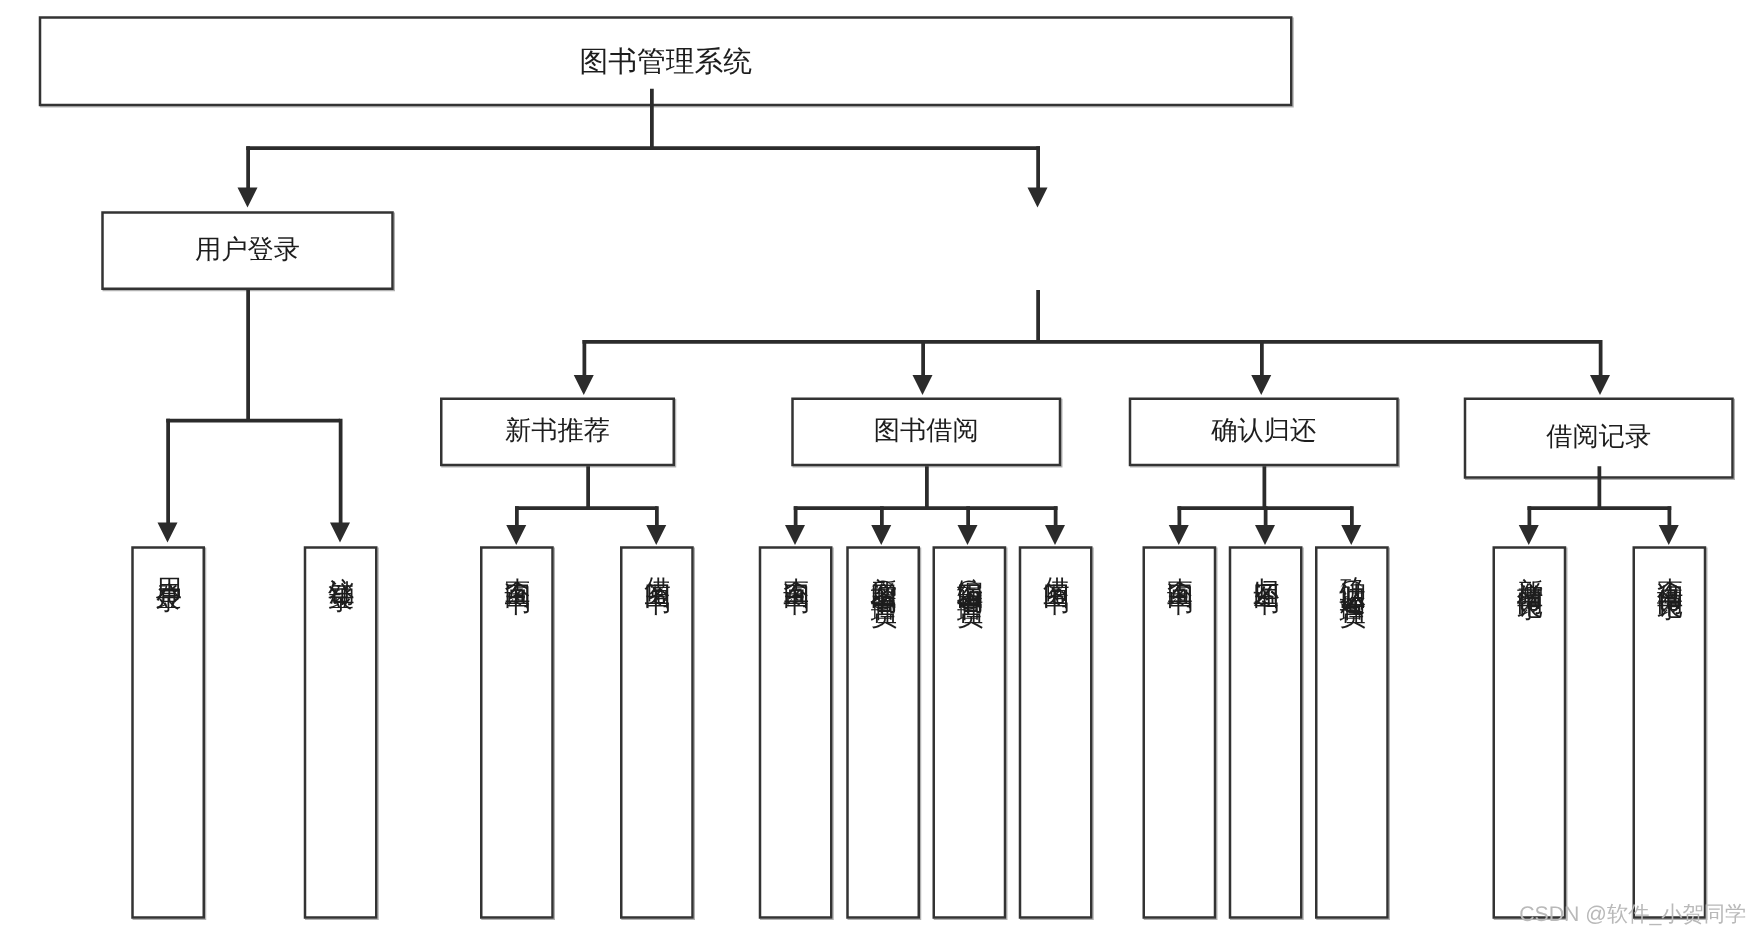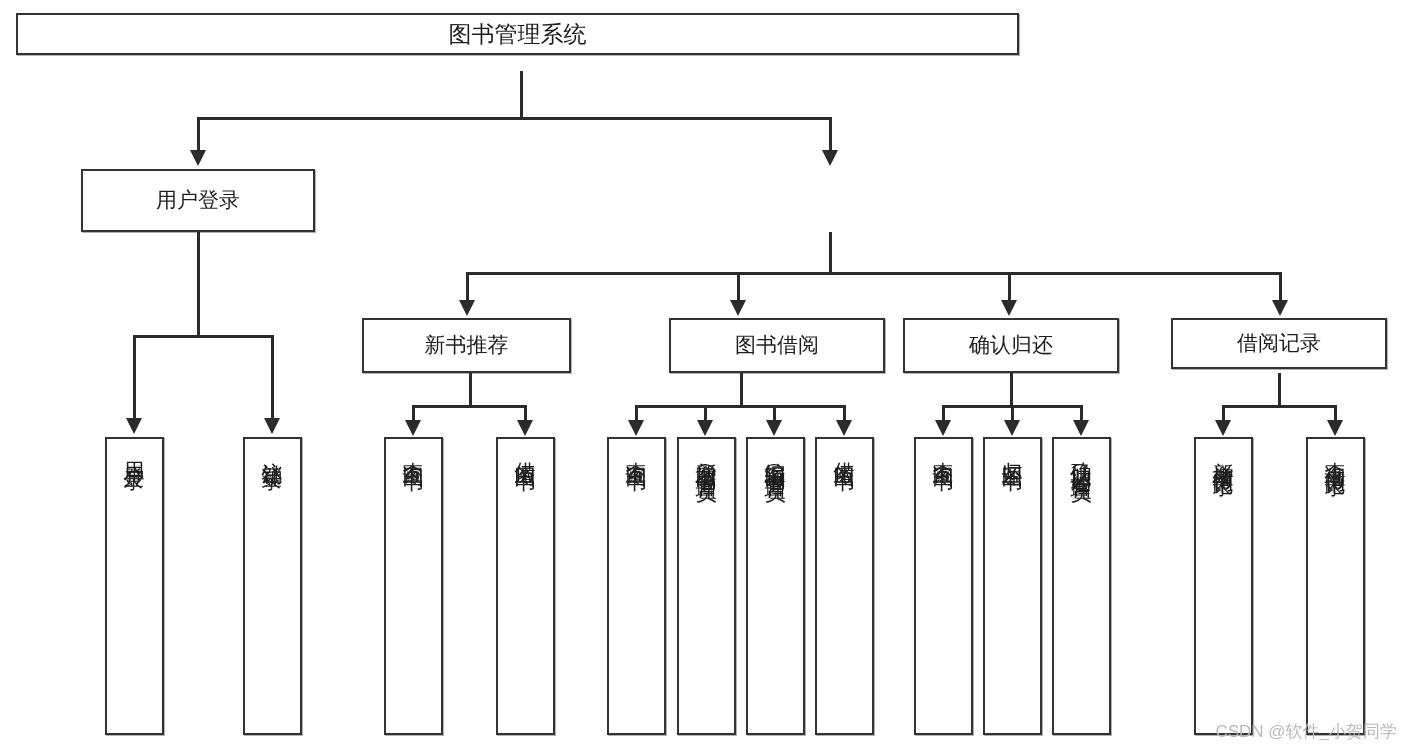--- a/index.html
+++ b/index.html
@@ -86,21 +86,21 @@
     color: #b9b9b9;
     white-space: nowrap;
     font-family: "Liberation Sans", "DejaVu Sans", sans-serif;
   }
 </style>
 </head>
 <body>
 
 <div id="canvas">
 
-  <div class="node root" style="left:16px; top:13px; width:1003px; height:42px;">
+  <div class="node root" style="left:31px; top:13px; width:1003px; height:72px;">
     <span class="lbl">图书管理系统</span>
   </div>
 
   <div class="ln v" style="left:520px; top:71px; height:47px;"></div>
 
   <div class="ln h" style="left:197px; top:117px; width:635px;"></div>
 
   <div class="ln v" style="left:197px; top:117px; height:36px;"></div>
   <div class="arrow" style="left:190px; top:150px;"></div>
 
@@ -127,30 +127,30 @@
 
   <div class="ln v" style="left:737px; top:272px; height:30px;"></div>
   <div class="arrow" style="left:730px; top:300px;"></div>
 
   <div class="ln v" style="left:1008px; top:272px; height:30px;"></div>
   <div class="arrow" style="left:1001px; top:300px;"></div>
 
   <div class="ln v" style="left:1279px; top:272px; height:30px;"></div>
   <div class="arrow" style="left:1272px; top:300px;"></div>
 
-  <div class="node lvl3" style="left:362px; top:318px; width:209px; height:55px;text-align:center;">
+  <div class="node lvl3" style="left:352px; top:318px; width:188px; height:55px;text-align:center;">
     <span class="lbl">新书推荐</span>
   </div>
-  <div class="node lvl3" style="left:633px; top:318px; width:216px; height:55px;margin-left:36px;">
+  <div class="node lvl3" style="left:633px; top:318px; width:216px; height:55px;">
     <span class="lbl">图书借阅</span>
   </div>
   <div class="node lvl3" style="left:903px; top:318px; width:216px; height:55px;">
     <span class="lbl">确认归还</span>
   </div>
-  <div class="node lvl3" style="left:1171px; top:318px; width:216px; height:51px;">
+  <div class="node lvl3" style="left:1171px; top:318px; width:216px; height:65px;">
     <span class="lbl">借阅记录</span>
   </div>
 
   <div class="ln v" style="left:469px; top:373px; height:33px;"></div>
   <div class="ln h" style="left:412px; top:405px; width:114px;"></div>
   <div class="ln v" style="left:412px; top:405px; height:18px;"></div>
   <div class="arrow" style="left:405px; top:420px;"></div>
   <div class="ln v" style="left:524px; top:405px; height:18px;"></div>
   <div class="arrow" style="left:517px; top:420px;"></div>
 

